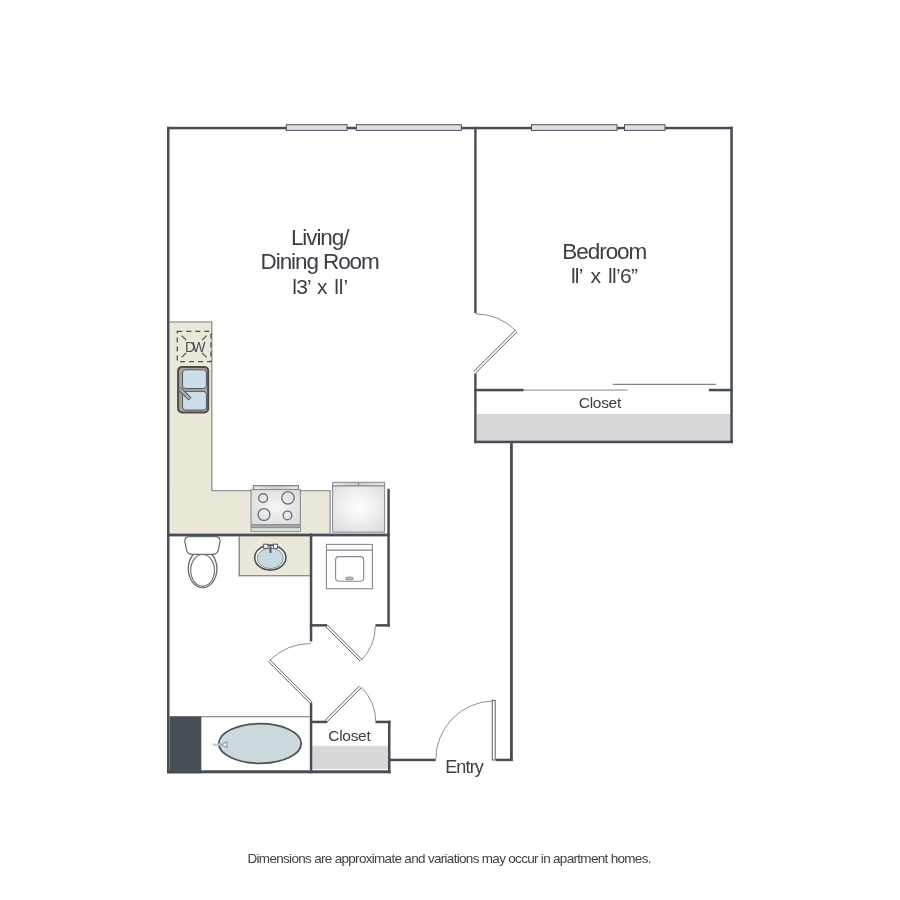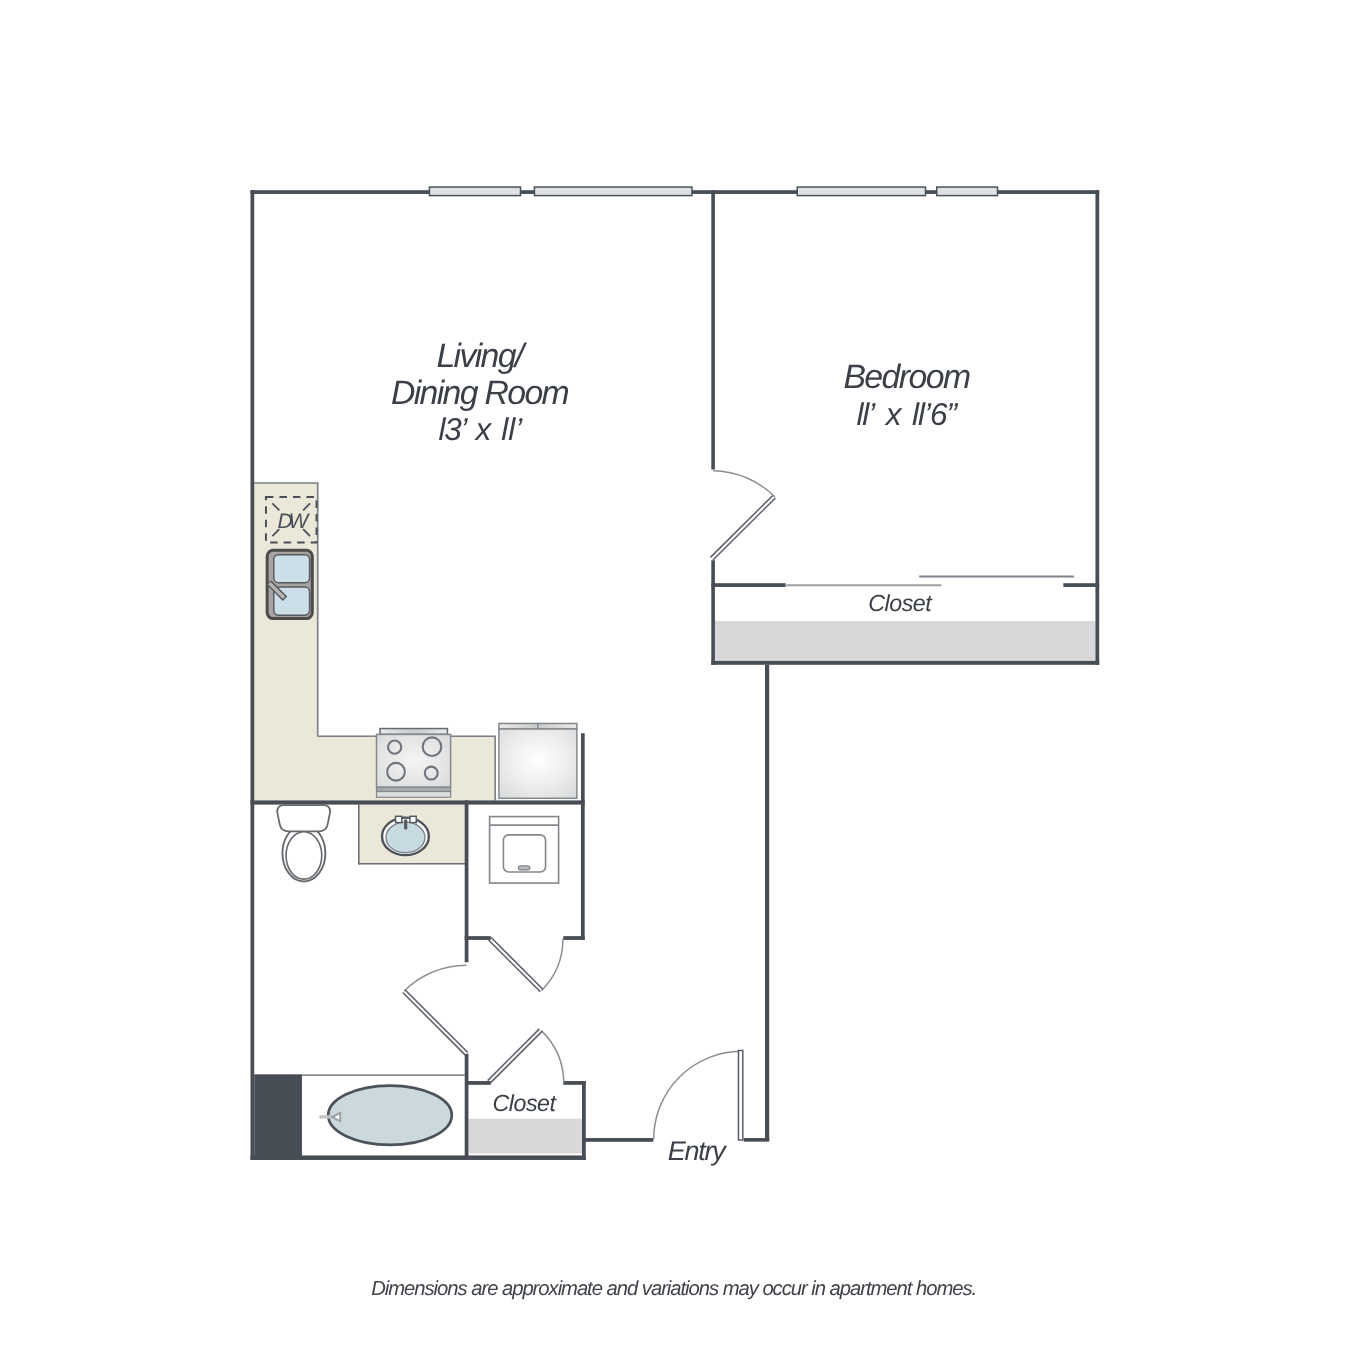--- a/index.html
+++ b/index.html
@@ -1,16 +1,16 @@
 <!DOCTYPE html>
 <html><head>
 <meta charset="utf-8">
 <style>
 html,body{margin:0;padding:0;background:#ffffff;}
-#page{width:792px;height:900px;position:relative;font-family:"Liberation Sans",sans-serif;font-style:italic;}
+#page{width:792px;height:900px;position:relative;font-family:"Liberation Sans",sans-serif;}
 svg{position:absolute;top:0;left:0;}
 </style>
 </head>
 <body>
 <div id="page">
 <svg width="900" height="900" viewBox="0 0 900 900">
 <defs>
 <radialGradient id="fridgeG" cx="50%" cy="45%" r="70%">
 <stop offset="0%" stop-color="#ffffff"></stop>
 <stop offset="55%" stop-color="#ededed"></stop>

